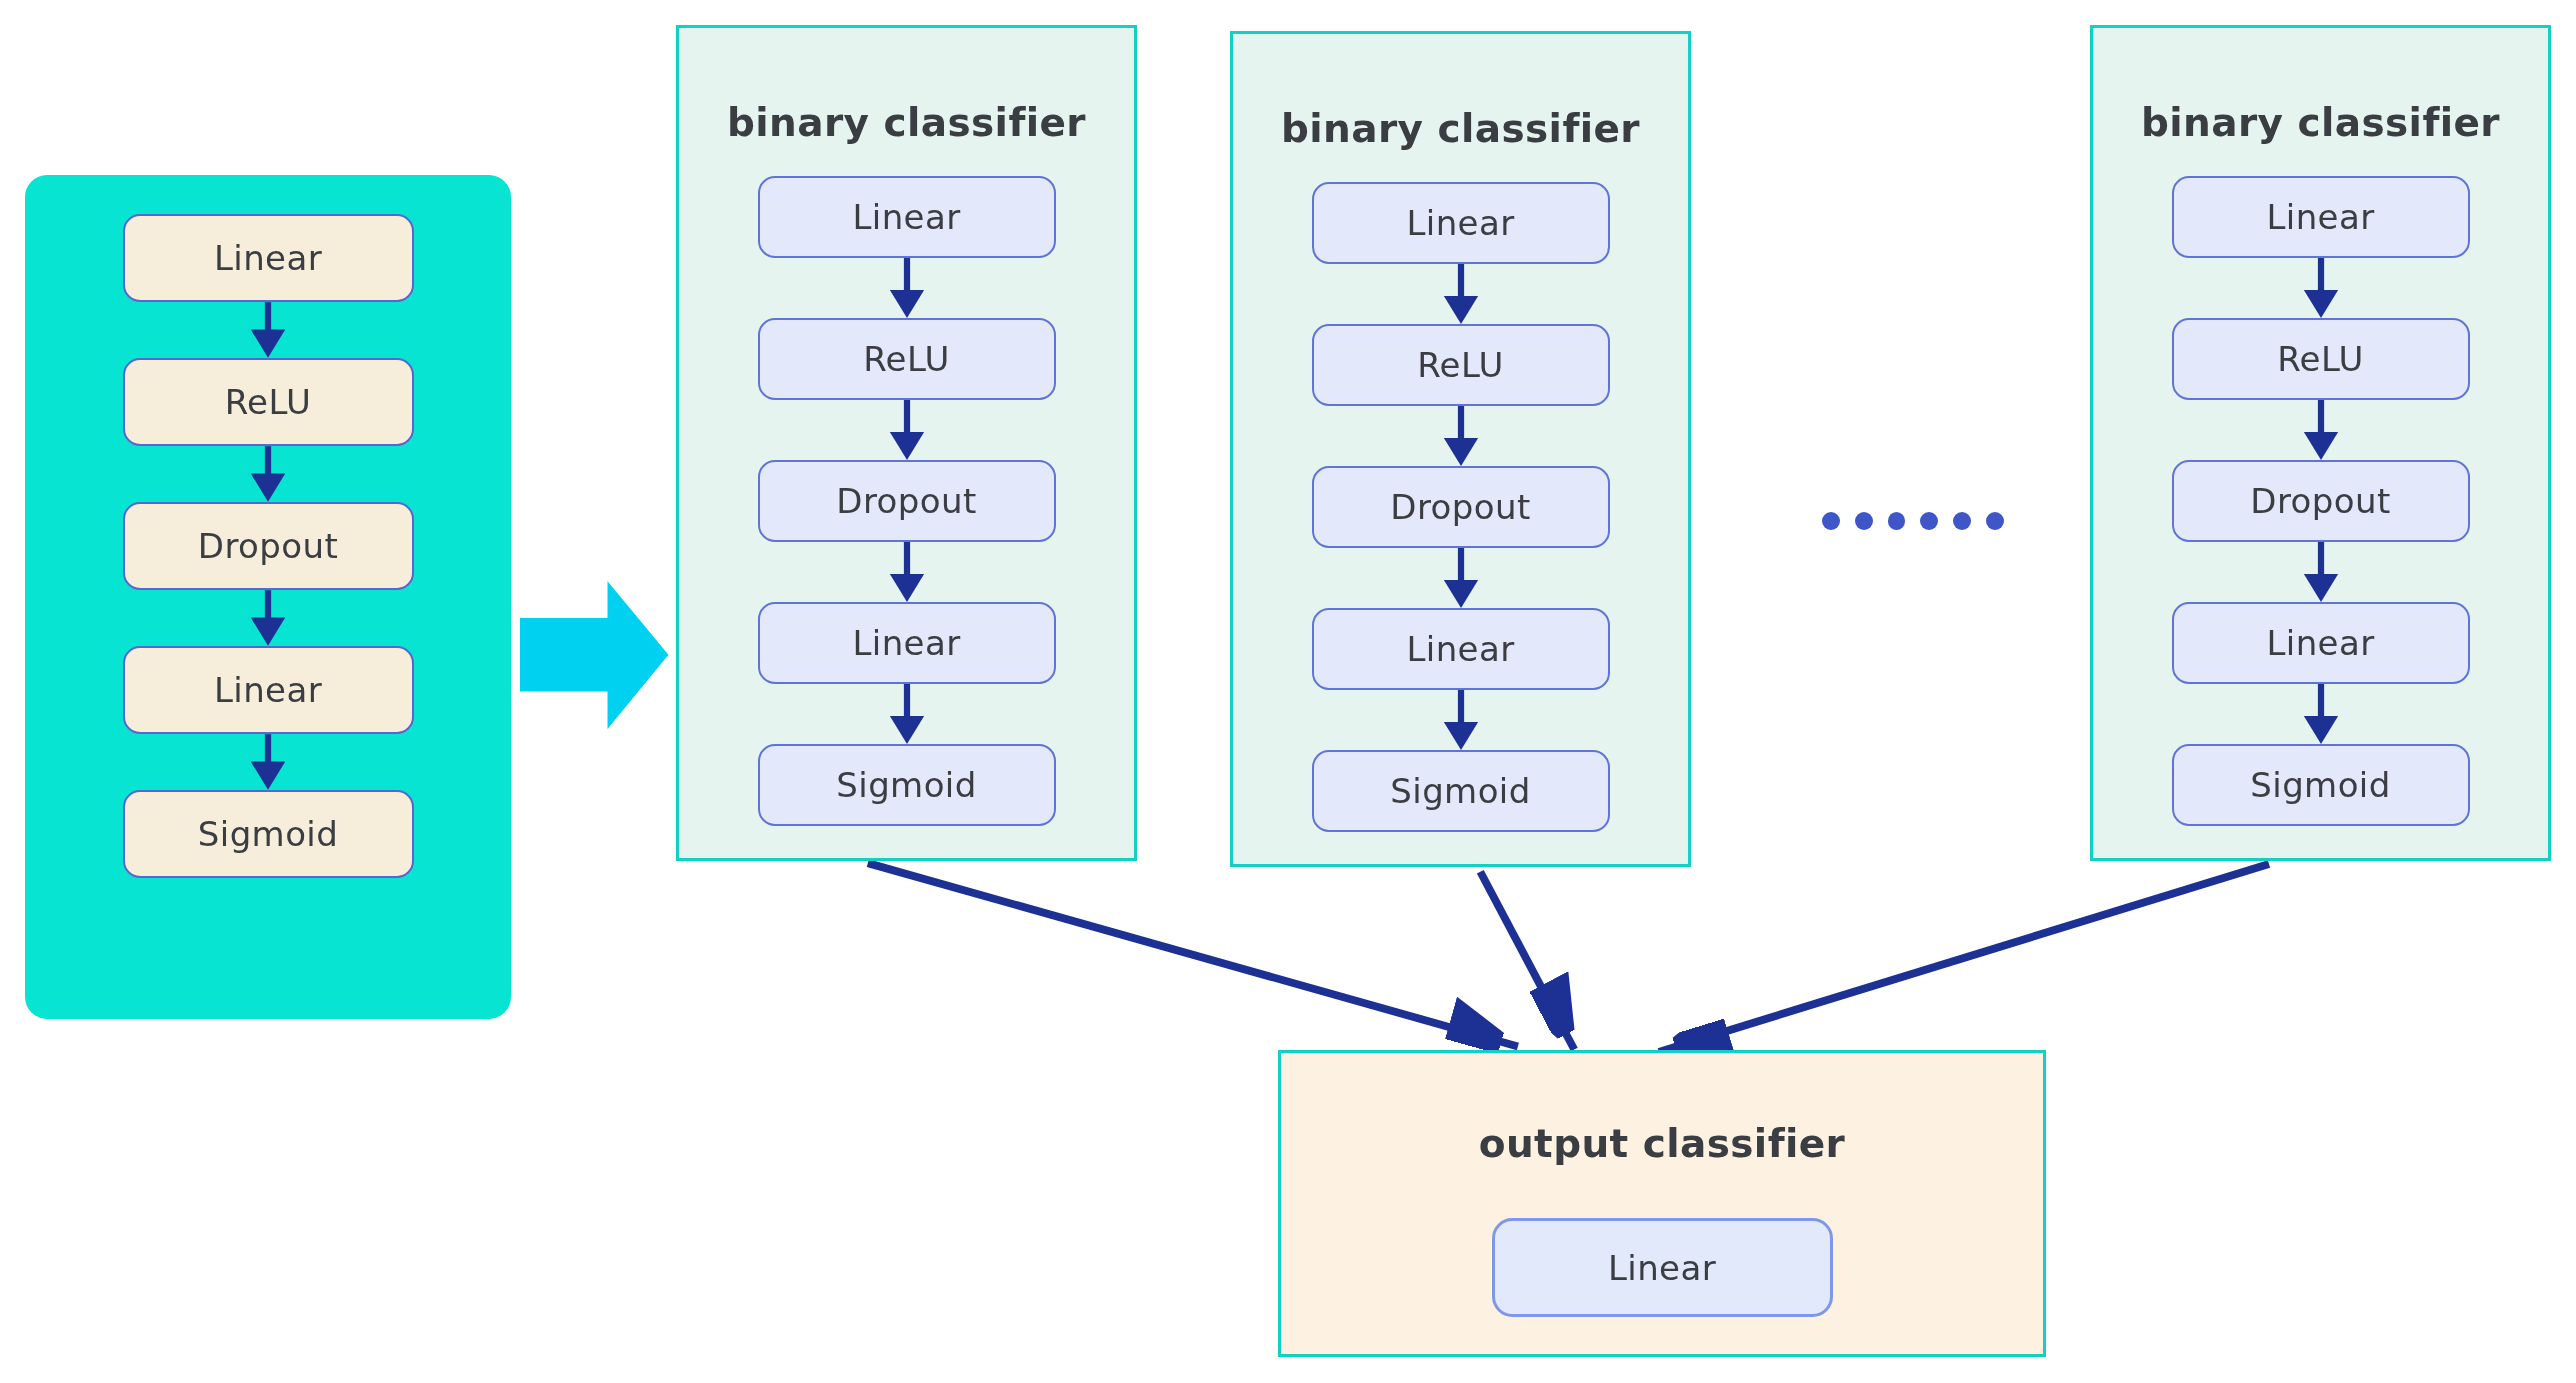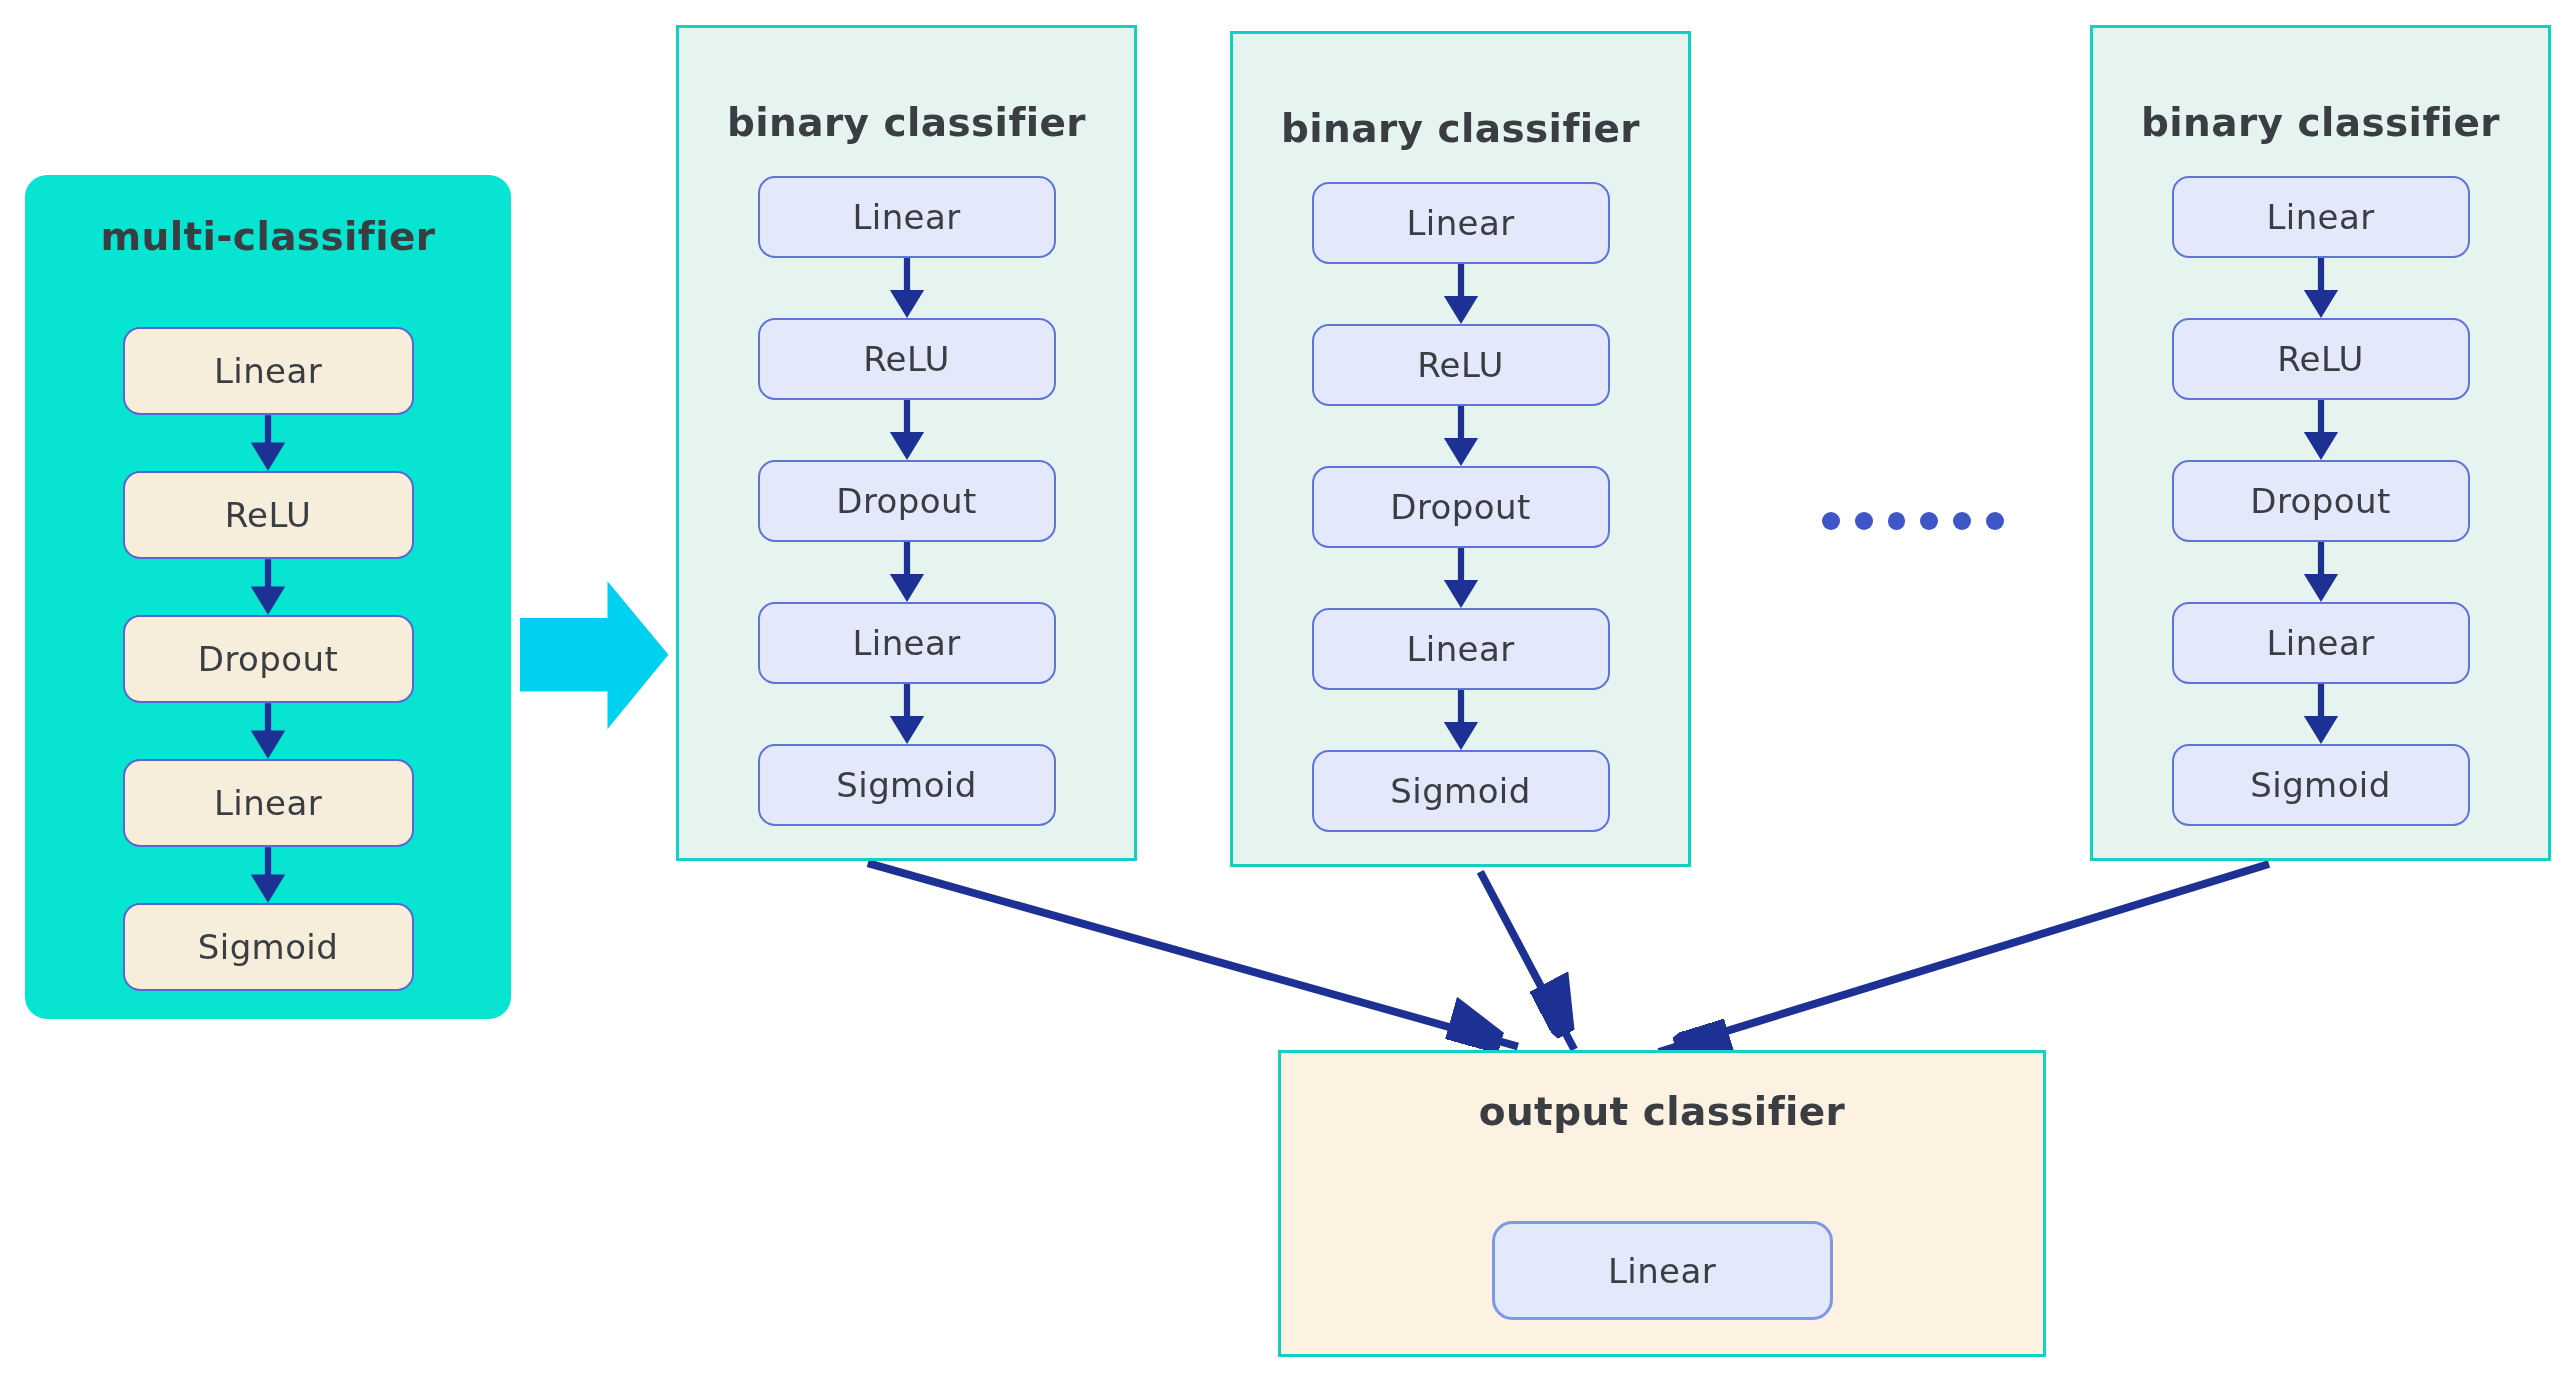--- a/index.html
+++ b/index.html
@@ -33,21 +33,21 @@
   .multi .group-title{line-height:45px;margin-bottom:68px;}
 
   .binary{width:461px;height:836px;background:var(--binary-fill);
           border:3.1px solid var(--teal-border);padding-top:72px;}
   .binary .group-title{line-height:45px;margin-bottom:31px;}
   .binary.b1{left:676px;top:25px;}
   .binary.b2{left:1230px;top:31px;}
   .binary.b3{left:2090px;top:25px;}
 
   .output{left:1278px;top:1050px;width:768px;height:307px;background:var(--output-fill);
-          border:3.1px solid var(--teal-border);padding-top:34px;gap:35px;}
+          border:3.1px solid var(--teal-border);padding-top:66px;}
   .output .group-title{line-height:49px;margin-bottom:50px;}
 
   .stack{display:flex;flex-direction:column;align-items:center;}
 
   .layer{display:flex;align-items:center;justify-content:center;
          font-weight:normal;font-size:34px;letter-spacing:0.4px;color:var(--ink);
          border-radius:17px;white-space:nowrap;}
   .multi  .layer{width:291px;height:88px;background:var(--cream-fill);border:2.3px solid var(--cream-border);}
   .binary .layer{width:298px;height:82px;background:var(--lav-fill);border:2.3px solid var(--lav-border);}
   .output .layer{width:341px;height:99px;background:var(--out-lin-fill);border:3.1px solid var(--out-lin-border);border-radius:20.4px;}
@@ -70,21 +70,20 @@
       <marker id="ah" markerWidth="7" markerHeight="5.6" refX="9.2" refY="4" orient="auto" markerUnits="strokeWidth">
         <path d="M0,0 L10,4 L0,8 Z" fill="#1D3093"></path>
       </marker>
     </defs>
     <line x1="1108" y1="1102" x2="1938" y2="1336" stroke="#1D3093" stroke-width="10" marker-end="url(#ah)"></line>
     <line x1="1890" y1="1113" x2="2010" y2="1340" stroke="#1D3093" stroke-width="10" marker-end="url(#ah)"></line>
     <line x1="2897" y1="1103" x2="2118" y2="1343" stroke="#1D3093" stroke-width="10" marker-end="url(#ah)"></line>
   </svg>
 
   <section class="group multi">
-    <h2 class="group-title">multi-classifier</h2>
     <div class="stack">
         <div class="layer">Linear</div>
         <svg width="36" height="56" viewBox="0 0 46 71" class="step-arrow">
           <line x1="23" y1="0" x2="23" y2="41" stroke="#1D3093" stroke-width="8"></line>
           <polygon points="1,35 45,35 23,71" fill="#1D3093"></polygon>
         </svg>
         <div class="layer">ReLU</div>
         <svg width="36" height="56" viewBox="0 0 46 71" class="step-arrow">
           <line x1="23" y1="0" x2="23" y2="41" stroke="#1D3093" stroke-width="8"></line>
           <polygon points="1,35 45,35 23,71" fill="#1D3093"></polygon>

